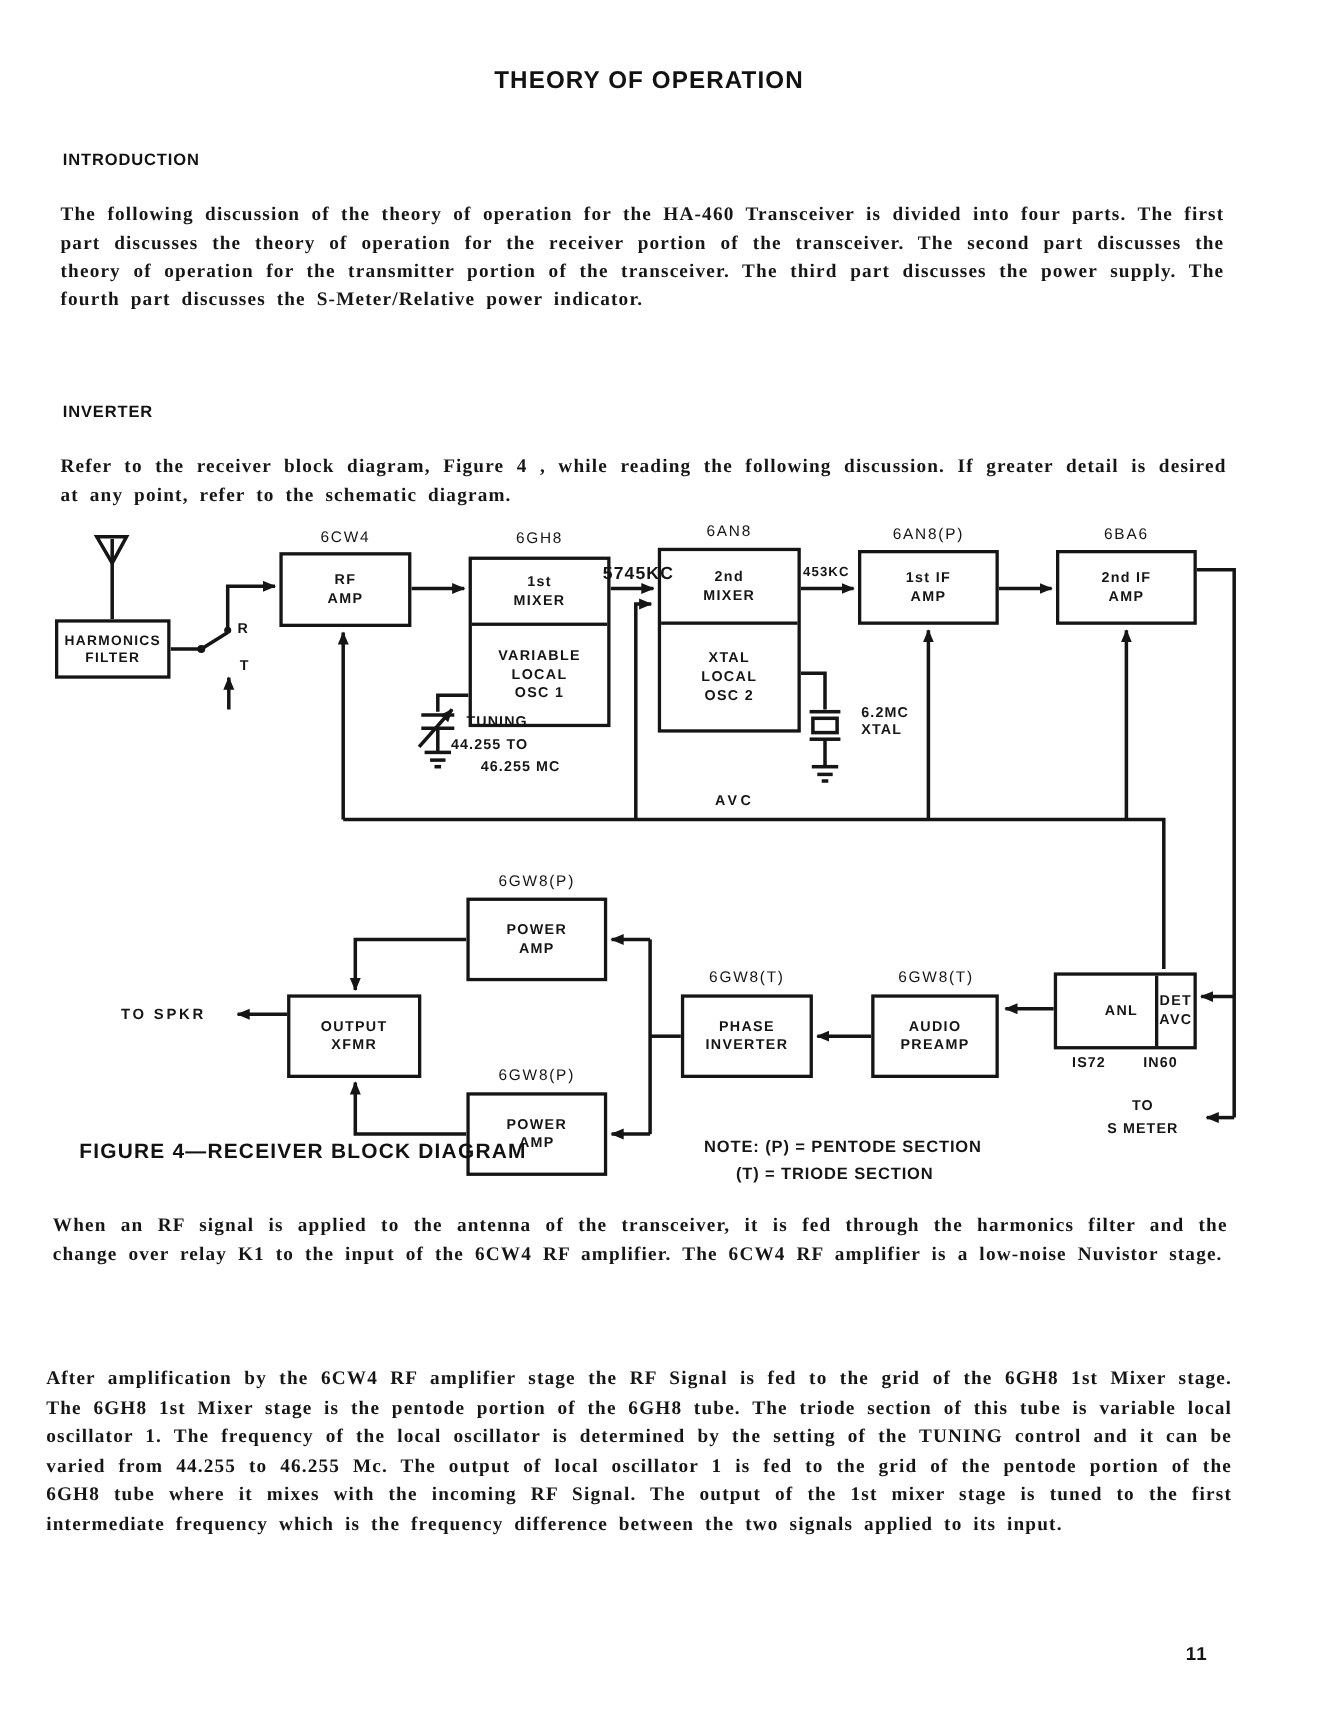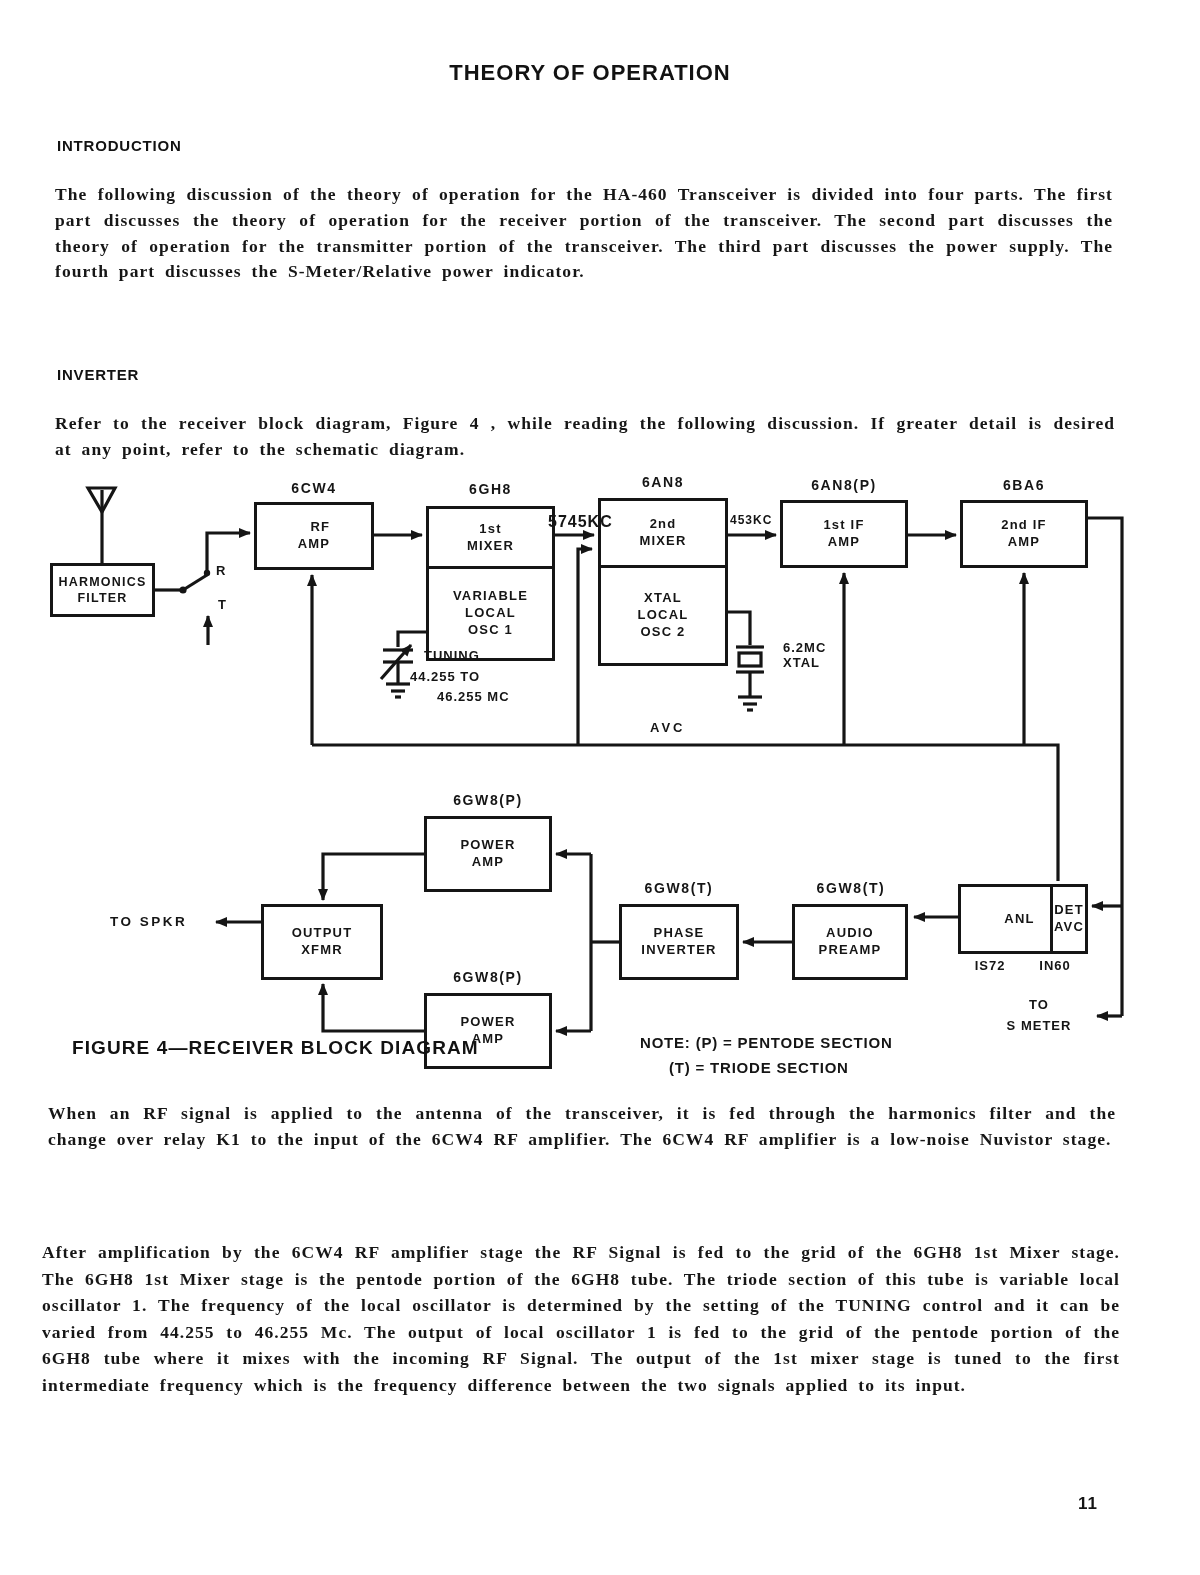--- a/index.html
+++ b/index.html
@@ -34,21 +34,21 @@
   }
   .stack { flex-direction:column; align-items:stretch; }
   .hcell { display:flex; align-items:center; justify-content:center; white-space:pre-line; }
   .hcell.top { border-bottom:3px solid #151515; }
   .hcell.rest { flex:1; }
   .split { flex-direction:row; align-items:stretch; }
   .vcell { display:flex; align-items:center; justify-content:center; white-space:pre-line; }
   .vcell.first { border-right:3px solid #151515;padding-left:28px; }
   .tube {
     position:absolute; text-align:center; font-family:"Liberation Sans", sans-serif;
-    font-weight:700; font-size:14px; letter-spacing:1.6px; color:#151515;
+    font-weight:400; font-size:14px; letter-spacing:1.6px; color:#151515;
   }
   .flabel {
     position:absolute; font-family:"Liberation Sans", sans-serif; font-weight:700;
     font-size:13px; letter-spacing:1px; color:#151515; white-space:pre-line;
   }
   .flabel.ctr { text-align:center; }
   .fig-caption {
     position:absolute; left:72px; top:1037px; font-family:"Liberation Sans", sans-serif;
     font-weight:700; font-size:19px; letter-spacing:1.1px; color:#121212;
   }
@@ -145,21 +145,21 @@
         <polyline points="424,1031 323,1031 323,984" marker-end="url(#arr)"></polyline>
         <line x1="261" y1="922" x2="216" y2="922" marker-end="url(#arr)"></line>
       </g>
     </g>
   </svg>
 
   <div class="dbox" style="left:50px; top:563px; width:105px; height:54px; font-size:12.5px;">HARMONICS
 FILTER</div>
 
   <div class="tube" style="left:254px; top:480px; width:120px;">6CW4</div>
-  <div class="dbox" style="left:254px; top:502px; width:120px; height:68px;text-align:right;">RF
+  <div class="dbox" style="left:254px; top:502px; width:120px; height:68px;">RF
 AMP</div>
 
   <div class="tube" style="left:426px; top:481px; width:129px;">6GH8</div>
   <div class="dbox stack" style="left:426px; top:506px; width:129px; height:155px;">
     <div class="hcell top" style="height:57px;">1st
 MIXER</div>
     <div class="hcell rest">VARIABLE
 LOCAL
 OSC 1</div>
   </div>

